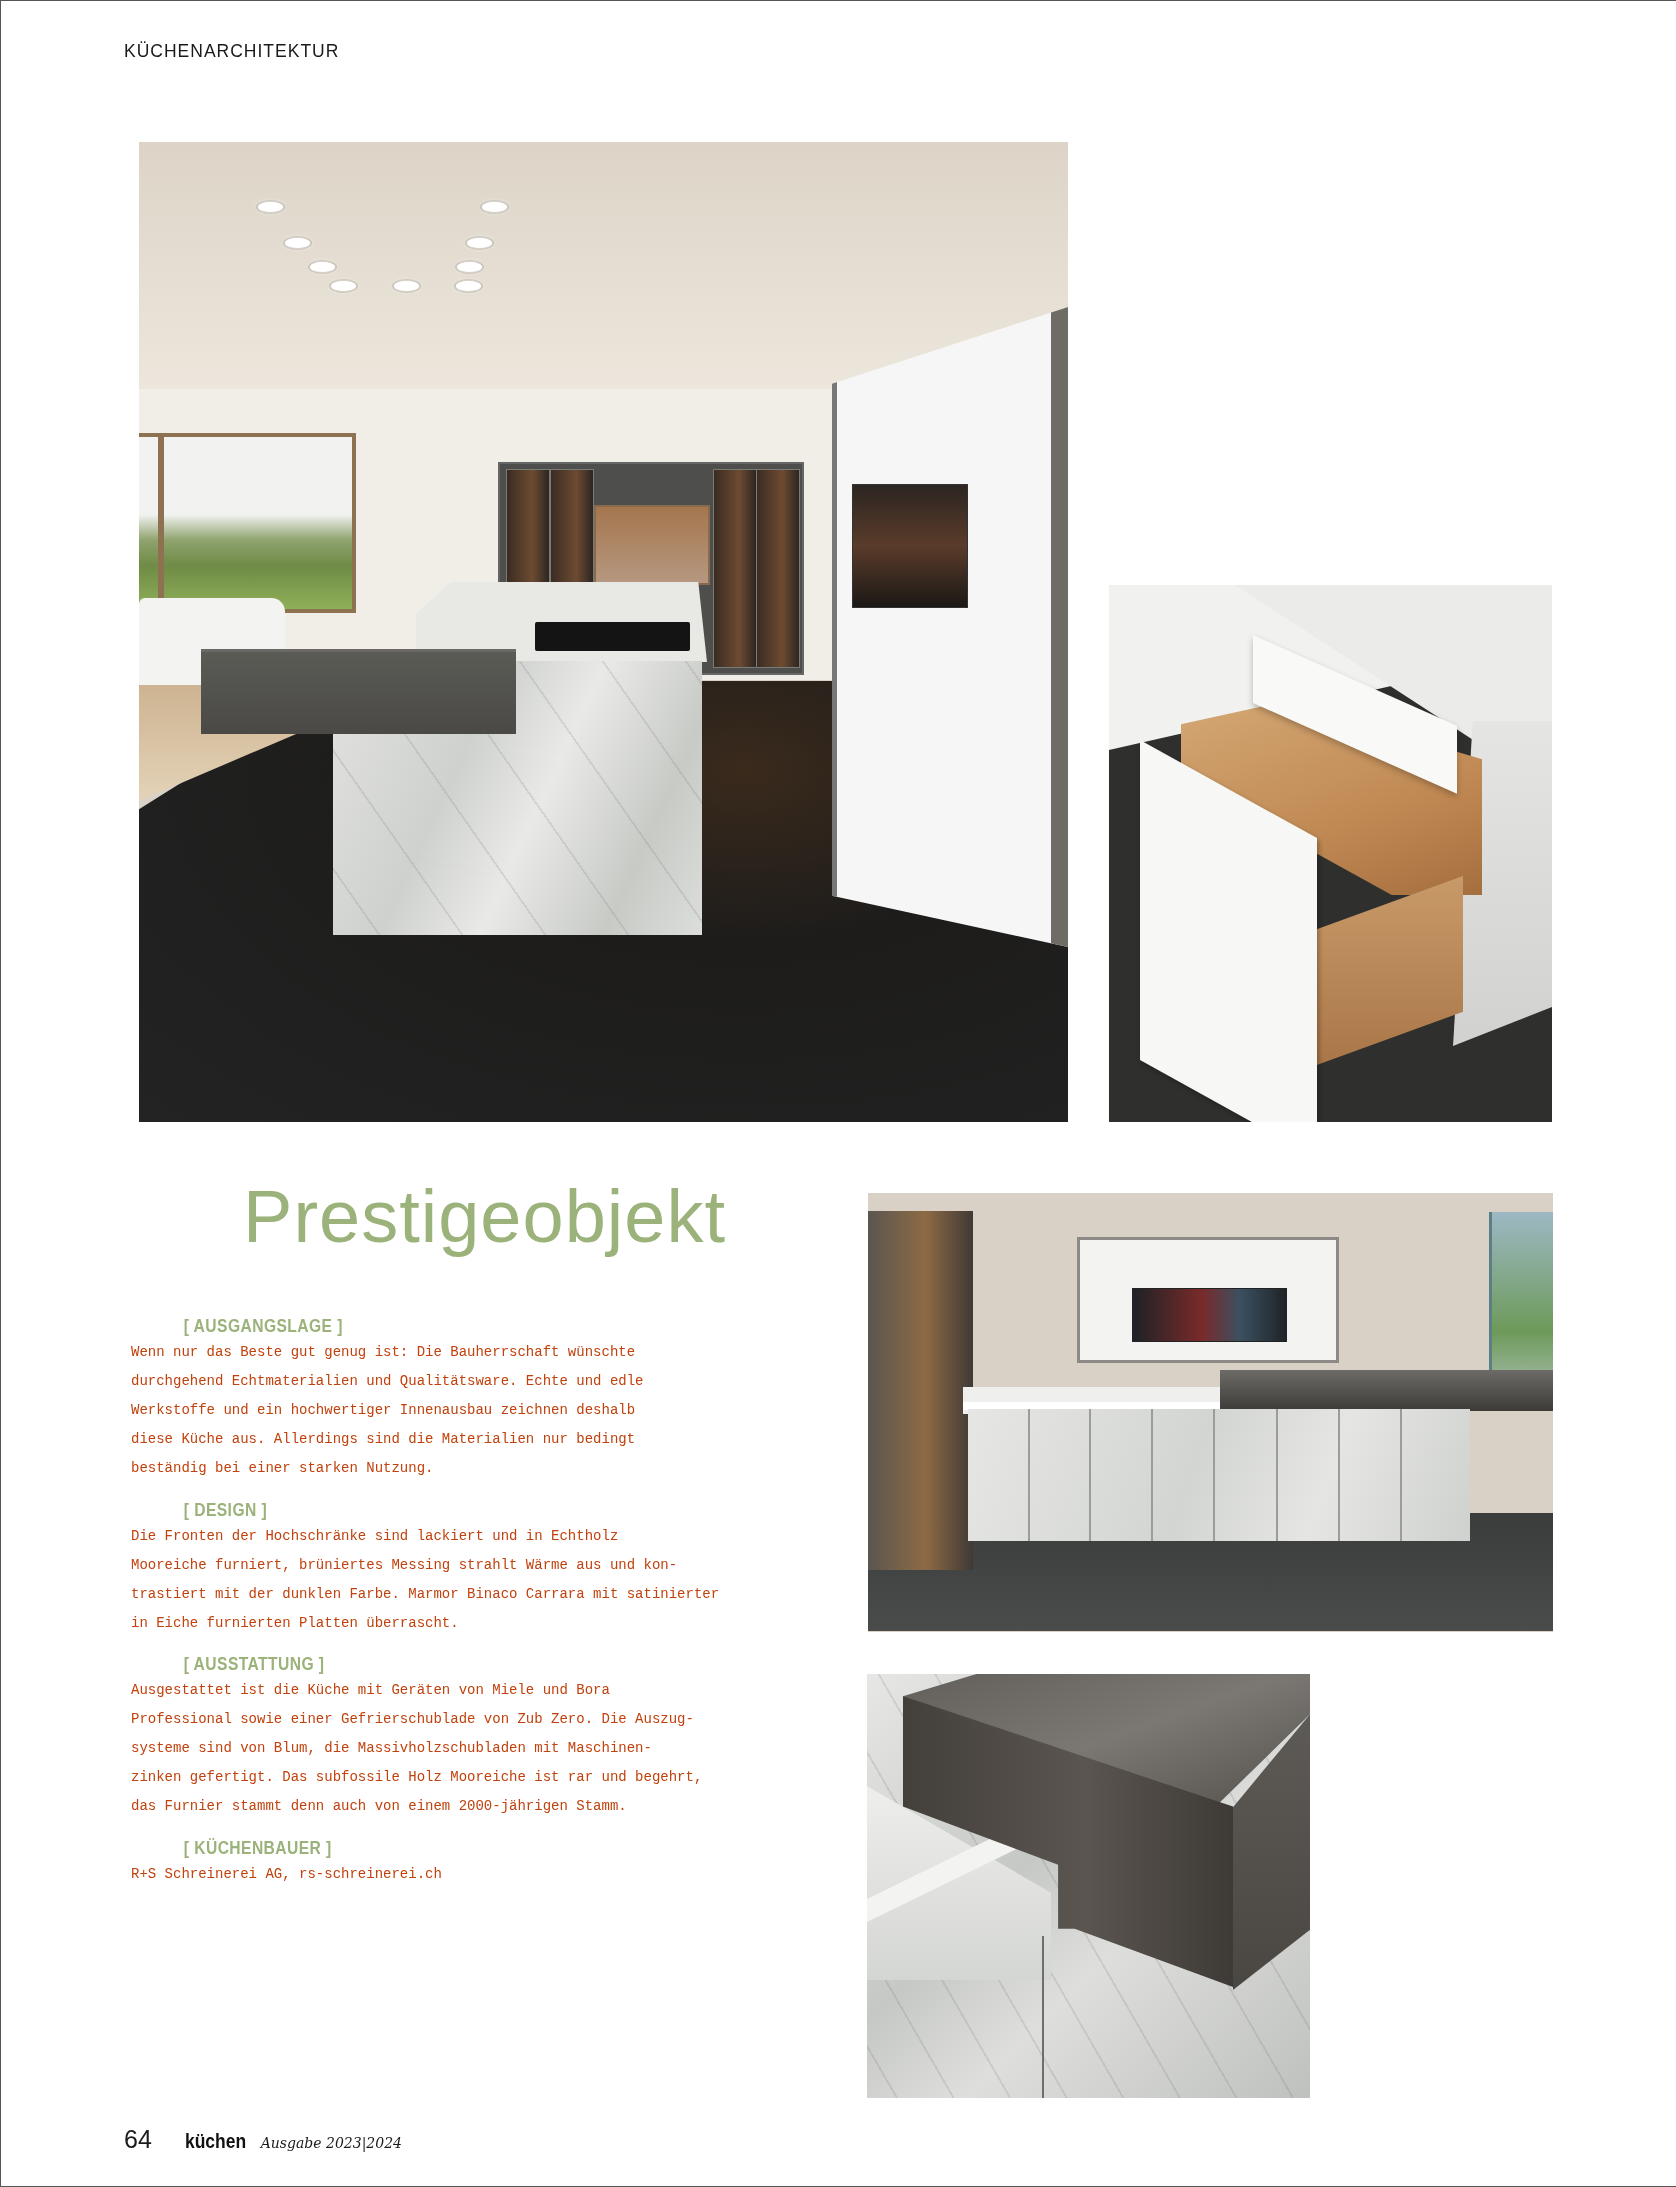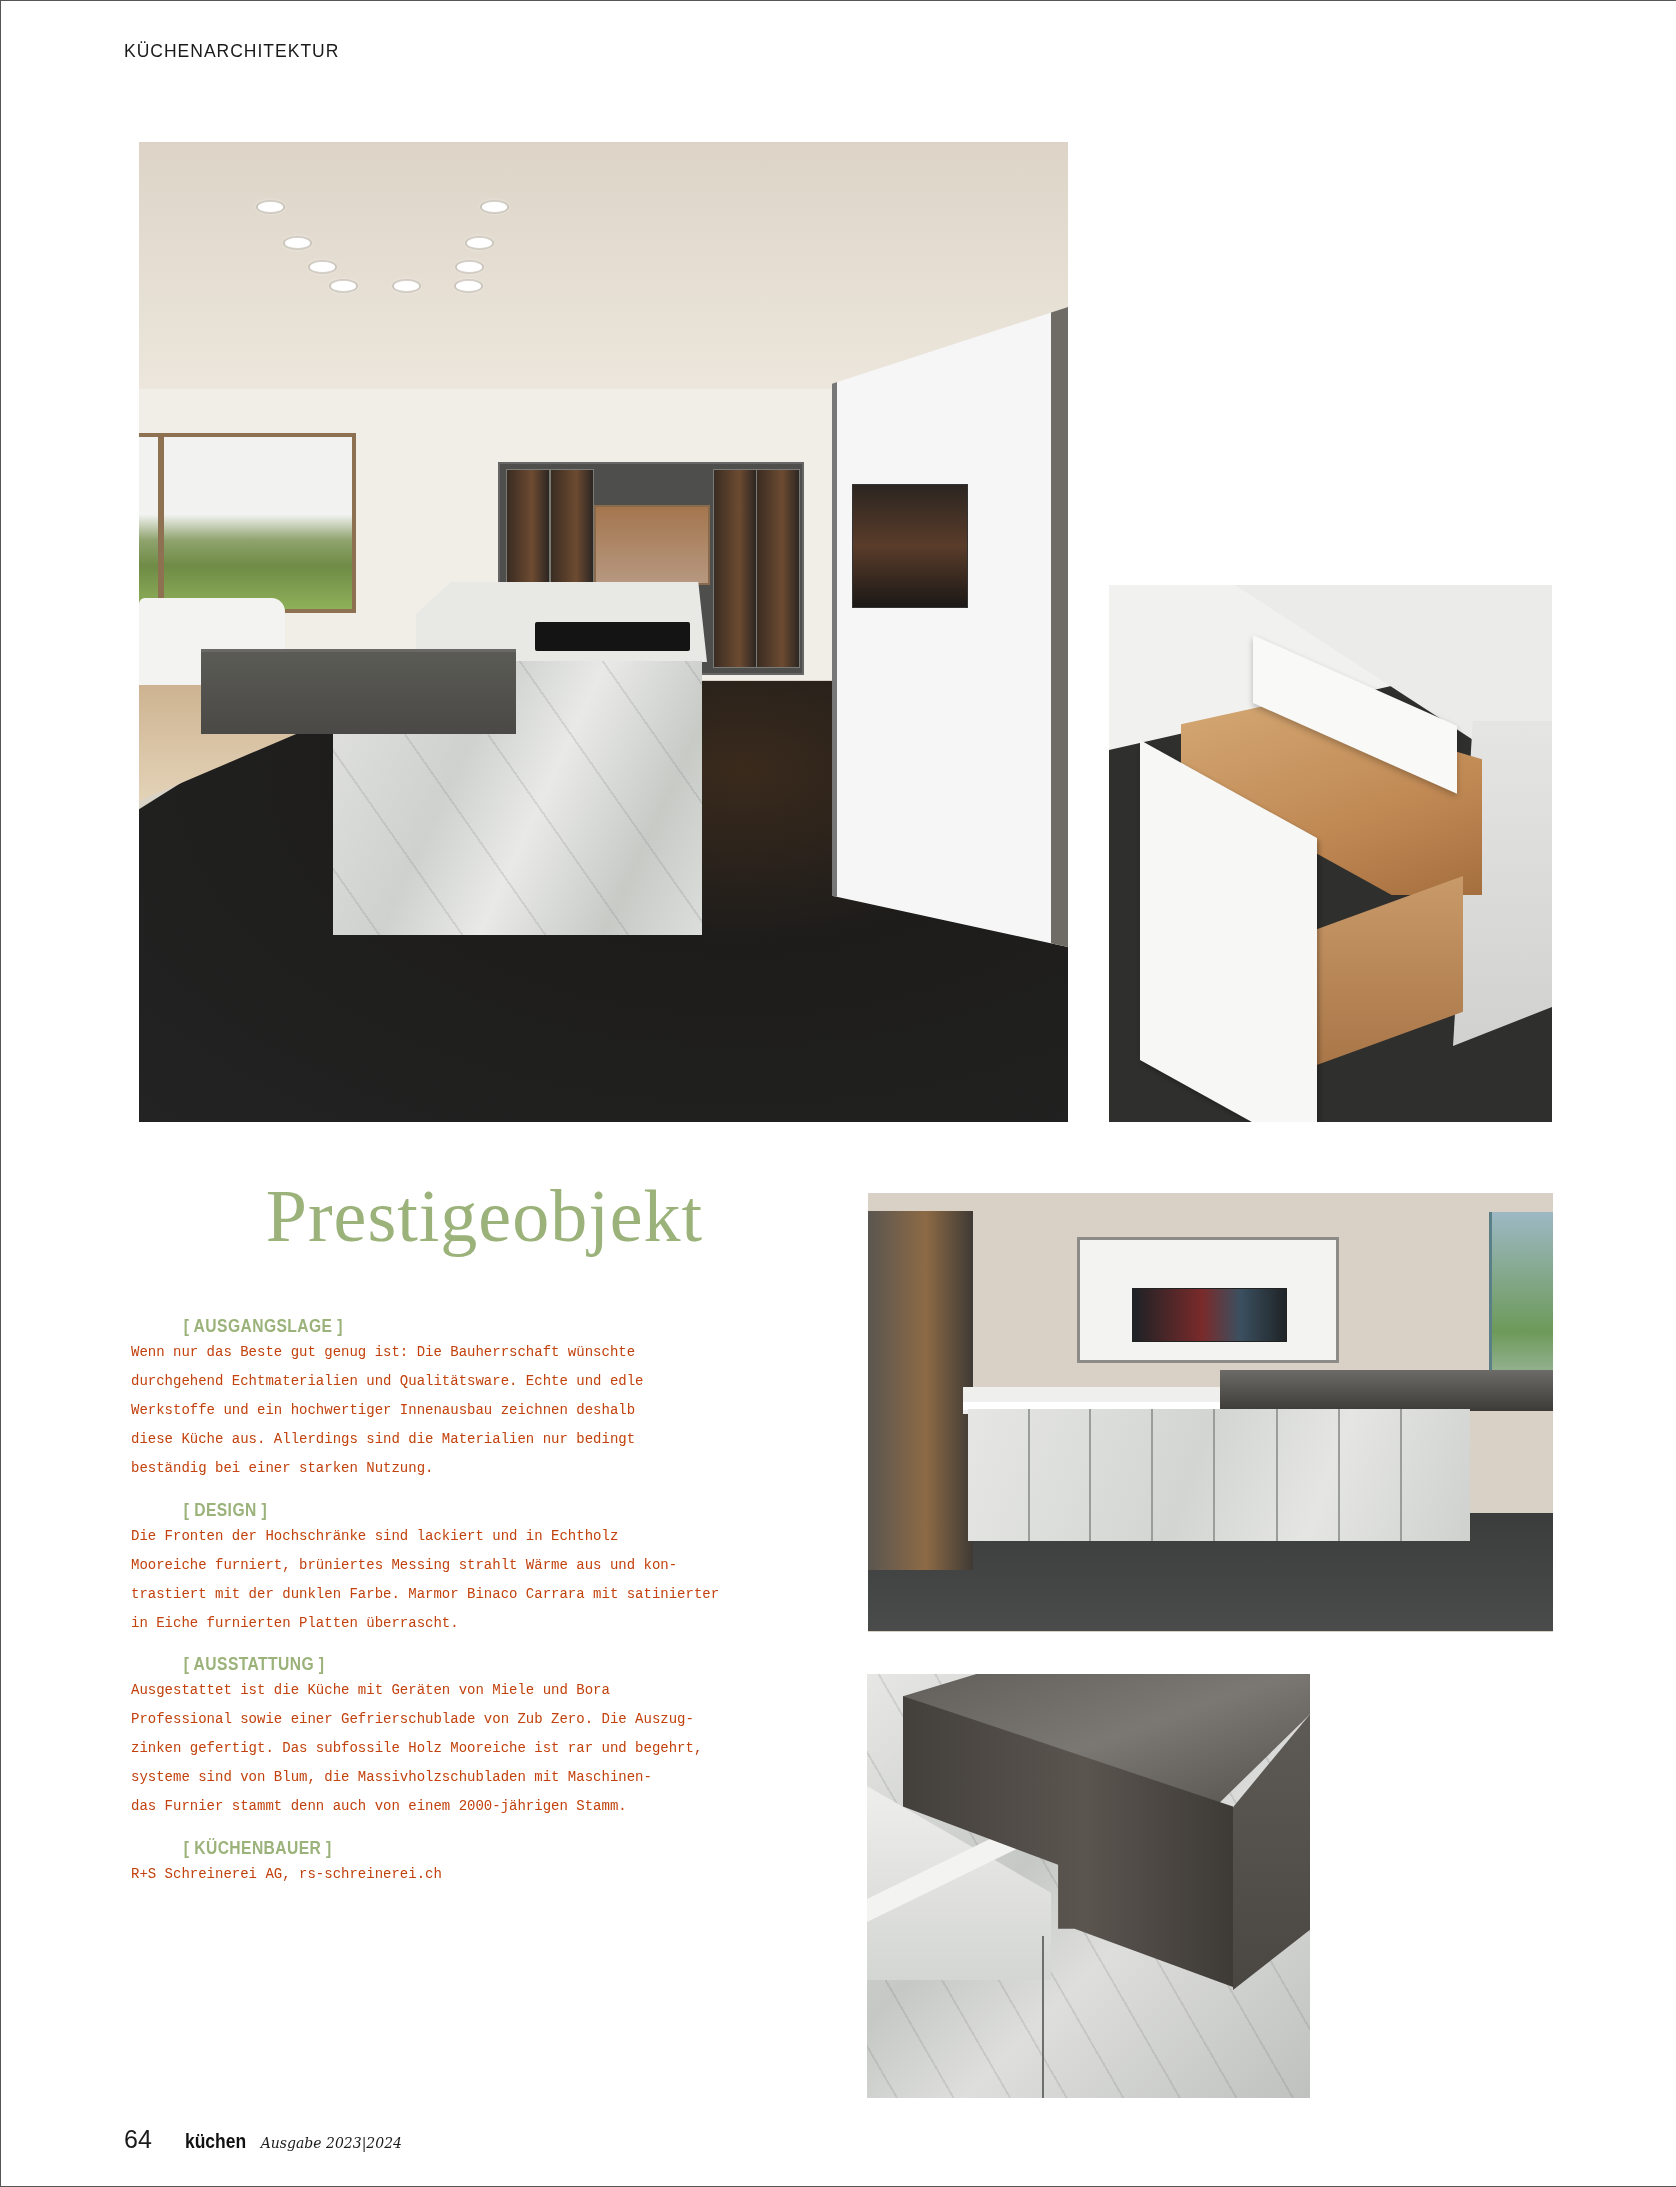--- a/index.html
+++ b/index.html
@@ -74,21 +74,21 @@
     background: repeating-linear-gradient(60deg, transparent 0 25px, rgba(90,90,90,.14) 25px 27px, transparent 27px 49px); }
   #photo-detail .ledge { position:absolute; left:0; top:112px; width:184px; height:194px; background:linear-gradient(180deg,#eeeeec,#d4d6d3); clip-path:polygon(0 0,100% 55%,100% 100%,0 100%); }
   #photo-detail .strip { position:absolute; left:0; top:225px; width:209px; height:23px; background:#f3f4f2; transform:skewY(-26deg); transform-origin:left top; }
   #photo-detail .block-top { position:absolute; left:36px; top:0; width:408px; height:131px; background:linear-gradient(160deg,#625f5b,#7b7873 50%,#55524e); clip-path:polygon(0 17%,18% 0,100% 0,100% 30%,77% 100%); }
   #photo-detail .block-front { position:absolute; left:36px; top:22px; width:330px; height:291px; background:linear-gradient(90deg,#433f3b 0%,#5b5550 55%,#3e3a36 100%); clip-path:polygon(0 0,100% 38%,100% 100%,52% 80%,47% 80%,47% 58%,0 38%); }
   #photo-detail .block-side { position:absolute; left:366px; top:39px; width:78px; height:277px; background:linear-gradient(180deg,#5e5b57,#4a4743); clip-path:polygon(0 34%,100% 0,100% 78%,0 100%); }
   #photo-detail .vseam { position:absolute; left:175px; top:262px; width:1.9px; height:162px; background:#6d6f6c; }
 
   
   .headline { position:absolute; left: 139px; top: 1174px; width: 691px; text-align:center;
-    font-family: Liberation Serif, serif; font-size: 74px; font-weight: 400; color:#9bb27a; letter-spacing:1px; }
+    font-family: Liberation Sans, sans-serif; font-size: 74px; font-weight: 400; color:#9bb27a; letter-spacing:1px; }
   .article { position:absolute; left: 131px; top: 1313px; width: 704px; text-align:left; }
   .section-label { font-family:"Liberation Sans", sans-serif; font-weight:700; font-size:18.4px; color:#9bb27a;
     letter-spacing:0.5px; line-height:25px; transform: scaleX(0.85); }
   .section-body { font-family:Liberation Mono, monospace; font-size:14px; line-height:29px; color:#c2410c; margin-bottom:13.6px; }
   .section-body .line { display:block; white-space:nowrap; }
 
   
   .footer { position:absolute; left:124px; top:2125px; display:flex; align-items:baseline; }
   .footer .page-num { font-family:"Liberation Sans", sans-serif; font-size:25px; color:#1a1a1a; width:61px; }
   .footer .mag { font-family:"Liberation Sans", sans-serif; font-size:19.4px; font-weight:700; color:#111; margin-right:7.8px; transform:scaleX(.9); transform-origin:left; }
@@ -195,22 +195,22 @@
       <span class="line">Mooreiche furniert, brüniertes Messing strahlt Wärme aus und kon-</span>
       <span class="line">trastiert mit der dunklen Farbe. Marmor Binaco Carrara mit satinierter</span>
       <span class="line">in Eiche furnierten Platten überrascht.</span>
     </div>
   </div>
   <div>
     <div class="section-label">[ AUSSTATTUNG ]</div>
     <div class="section-body">
       <span class="line">Ausgestattet ist die Küche mit Geräten von Miele und Bora</span>
       <span class="line">Professional sowie einer Gefrierschublade von Zub Zero. Die Auszug-</span>
+      <span class="line">systeme sind von Blum, die Massivholzschubladen mit Maschinen-</span>
       <span class="line">zinken gefertigt. Das subfossile Holz Mooreiche ist rar und begehrt,</span>
-      <span class="line">systeme sind von Blum, die Massivholzschubladen mit Maschinen-</span>
       <span class="line">das Furnier stammt denn auch von einem 2000-jährigen Stamm.</span>
     </div>
   </div>
   <div>
     <div class="section-label">[ KÜCHENBAUER ]</div>
     <div class="section-body">
       <span class="line">R+S Schreinerei AG, rs-schreinerei.ch</span>
     </div>
   </div>
 </div>

